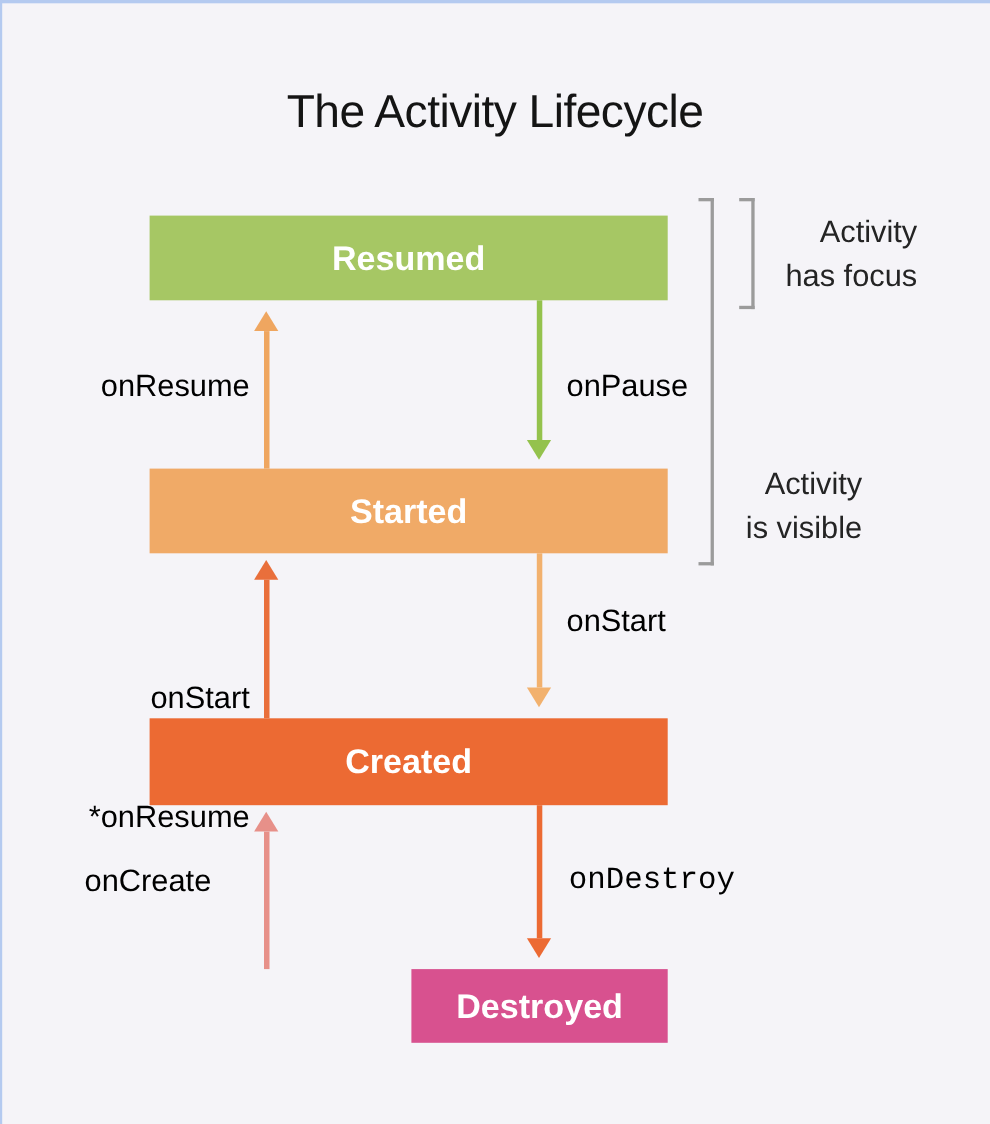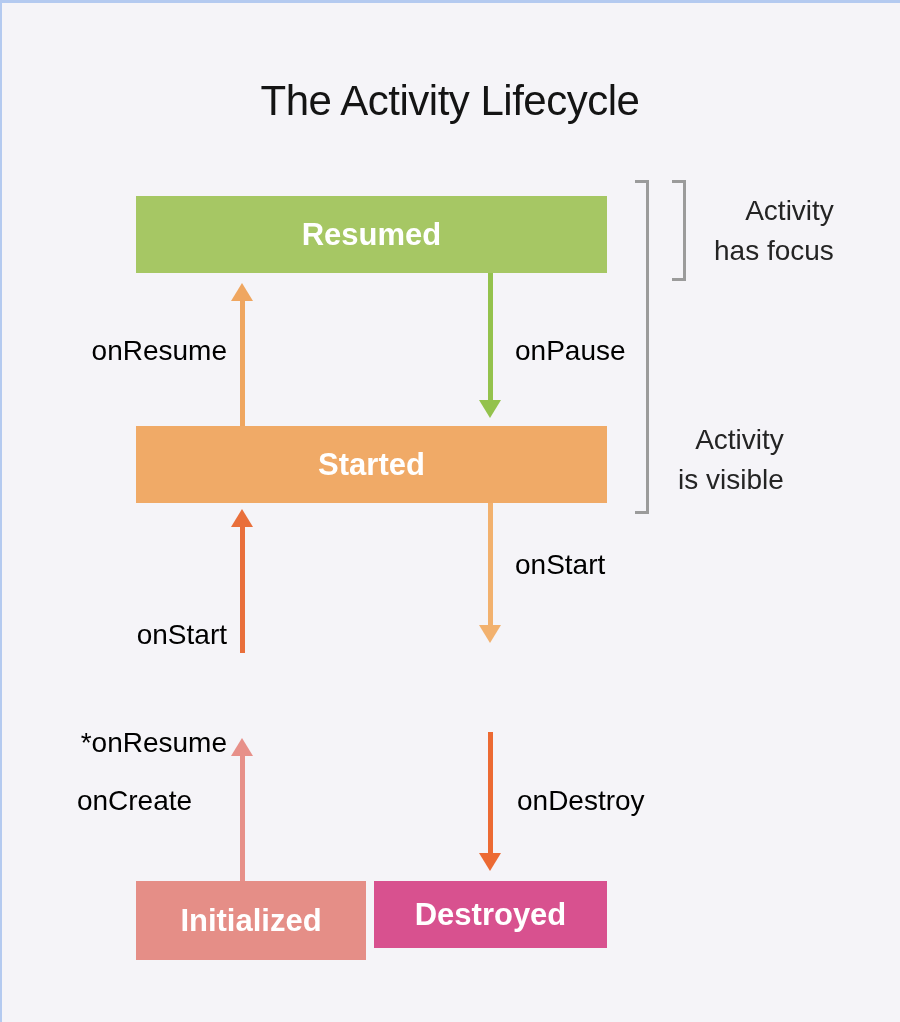--- a/index.html
+++ b/index.html
@@ -41,21 +41,21 @@
   #arrow-onstop{left:477px;top:500px;height:140px;}
   #arrow-oncreate{left:229px;top:735px;height:143px;}
   #arrow-ondestroy{left:477px;top:729px;height:139px;}
 
   .tlabel{position:absolute;font-size:28px;color:#000000;line-height:36px;white-space:pre;}
   #lbl-onresume{left:40px;top:330px;width:185px;text-align:right;}
   #lbl-onpause{left:513px;top:330px;text-align:right;}
   #lbl-onstart{left:40px;top:542px;width:185px;text-align:right;}
   #lbl-onstop{left:513px;top:544px;}
   #lbl-oncreate{left:40px;top:780px;width:185px;text-align:center;}
-  #lbl-ondestroy{left:515px;top:780px;}
+  #lbl-ondestroy{left:515px;top:780px;font-family:Liberation Mono, monospace;}
 
   .bracket{
     position:absolute;width:14px;box-sizing:border-box;
     border-style:solid;border-color:var(--c,#9b9b9b);
     border-width:3px 3px 3px 0;
   }
   #bracket-focus{left:670px;top:177px;height:101px;}
   #bracket-visible{left:633px;top:177px;height:334px;}
 
   .annotation{position:absolute;font-size:28px;line-height:40px;color:#242424;text-align:right;}
@@ -68,22 +68,22 @@
 <div class="stage" style="--c: #f5f4f8;">
 
   <h1 class="title">The Activity Lifecycle</h1>
 
   <div class="state-box" id="box-resumed" style="--c: #a6c764;">
     <span>Resumed</span>
   </div>
   <div class="state-box" id="box-started" style="--c: #f0aa67;">
     <span>Started</span>
   </div>
-  <div class="state-box" id="box-initialized" style="--c: #e58e87;">
-    <span>Initialized</span>
+  <div class="state-box" id="box-created" style="--c: #ec6a33;">
+    <span>Created</span>
   </div>
   <div class="state-box" id="box-destroyed" style="--c: #d8518f;">
     <span>Destroyed</span>
   </div>
 
   <div class="arrow" id="arrow-onresume" style="--c: #efa660;">
     <div class="head-up"></div>
     <div class="shaft"></div>
   </div>
   <div class="arrow" id="arrow-onpause" style="--c: #94c24d;">

